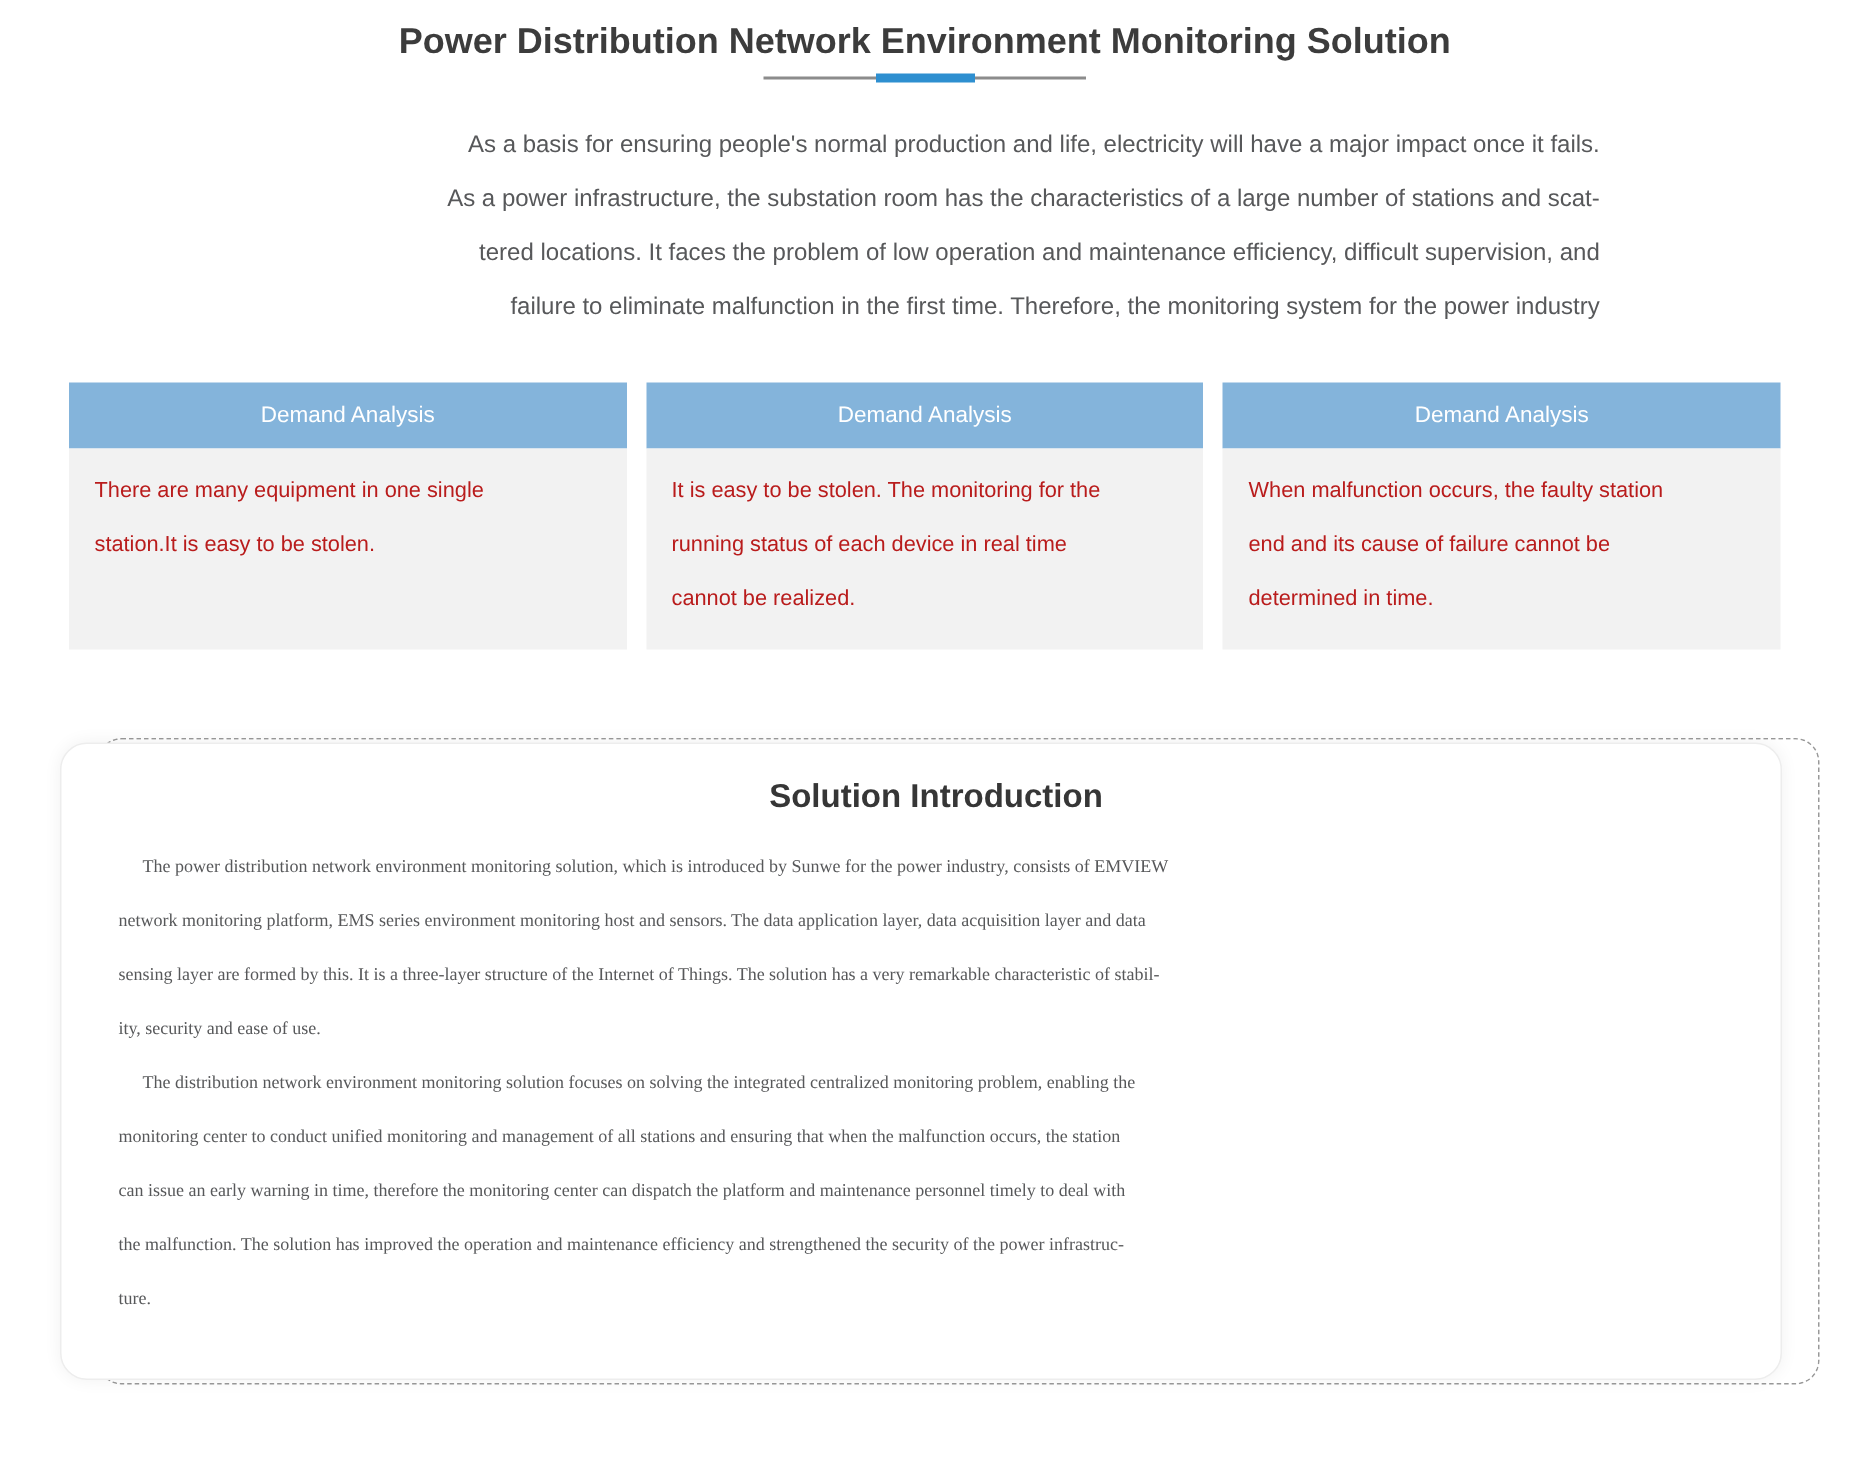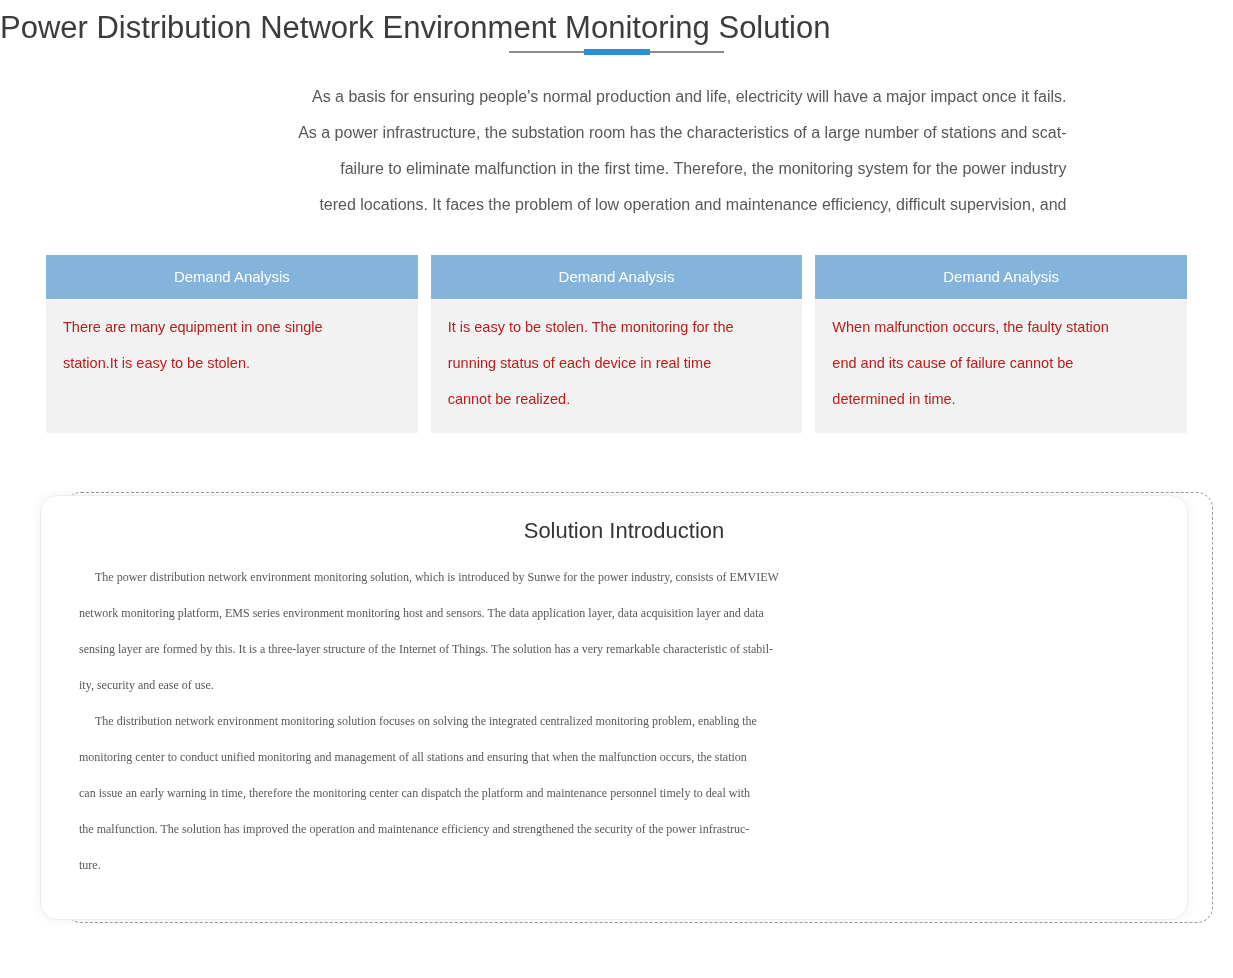--- a/index.html
+++ b/index.html
@@ -17,23 +17,24 @@
     width:1233px; height:978px;
     background:#ffffff;
     font-family:"Liberation Sans", sans-serif;
     color:var(--body-text);
     overflow:hidden;
   }
 
   
   .page-title{
     margin:14px 0 0;
-    font-size:31px;
+    text-align:center;
+    font-size:24px;
     line-height:28px;
-    font-weight:400;
+    font-weight:700;
     color:var(--title-text);
   }
   .title-divider{
     position:relative;
     width:215px; height:2px;
     background:var(--divider-gray);
     margin:9px auto 0;
   }
   .title-divider .accent{
     position:absolute;
@@ -100,21 +101,21 @@
     border:1px solid #ededed;
     border-radius:18px;
     box-shadow:0 0 12px rgba(0,0,0,0.06);
     padding:20px 18px 0 38px;
   }
   .solution-title{
     margin:0;
     text-align:center;
     font-size:22px;
     line-height:30px;
-    font-weight:400;
+    font-weight:700;
     color:#363636;
   }
   .solution-text{
     margin-top:13px;
     font-size:12px;
     line-height:36px;
     color:var(--body-text);
     font-family:Liberation Serif, serif;
   }
   .solution-text .line{ white-space:nowrap; }
@@ -125,22 +126,22 @@
 
 <h1 class="page-title">Power Distribution Network Environment Monitoring Solution</h1>
 
 <div class="title-divider">
   <div class="accent"></div>
 </div>
 
 <div class="intro">
     <div class="line">As a basis for ensuring people's normal production and life, electricity will have a major impact once it fails.</div>
     <div class="line">As a power infrastructure, the substation room has the characteristics of a large number of stations and scat-</div>
+    <div class="line">tered locations. It faces the problem of low operation and maintenance efficiency, difficult supervision, and</div>
     <div class="line">failure to eliminate malfunction in the first time. Therefore, the monitoring system for the power industry</div>
-    <div class="line">tered locations. It faces the problem of low operation and maintenance efficiency, difficult supervision, and</div>
   </div>
 
 <div class="cards-row">
   <div class="card">
     <div class="card-header">Demand Analysis</div>
     <div class="card-body">
         <div class="line">There are many equipment in one single</div>
         <div class="line">station.It is easy to be stolen.</div>
       </div>
   </div>

